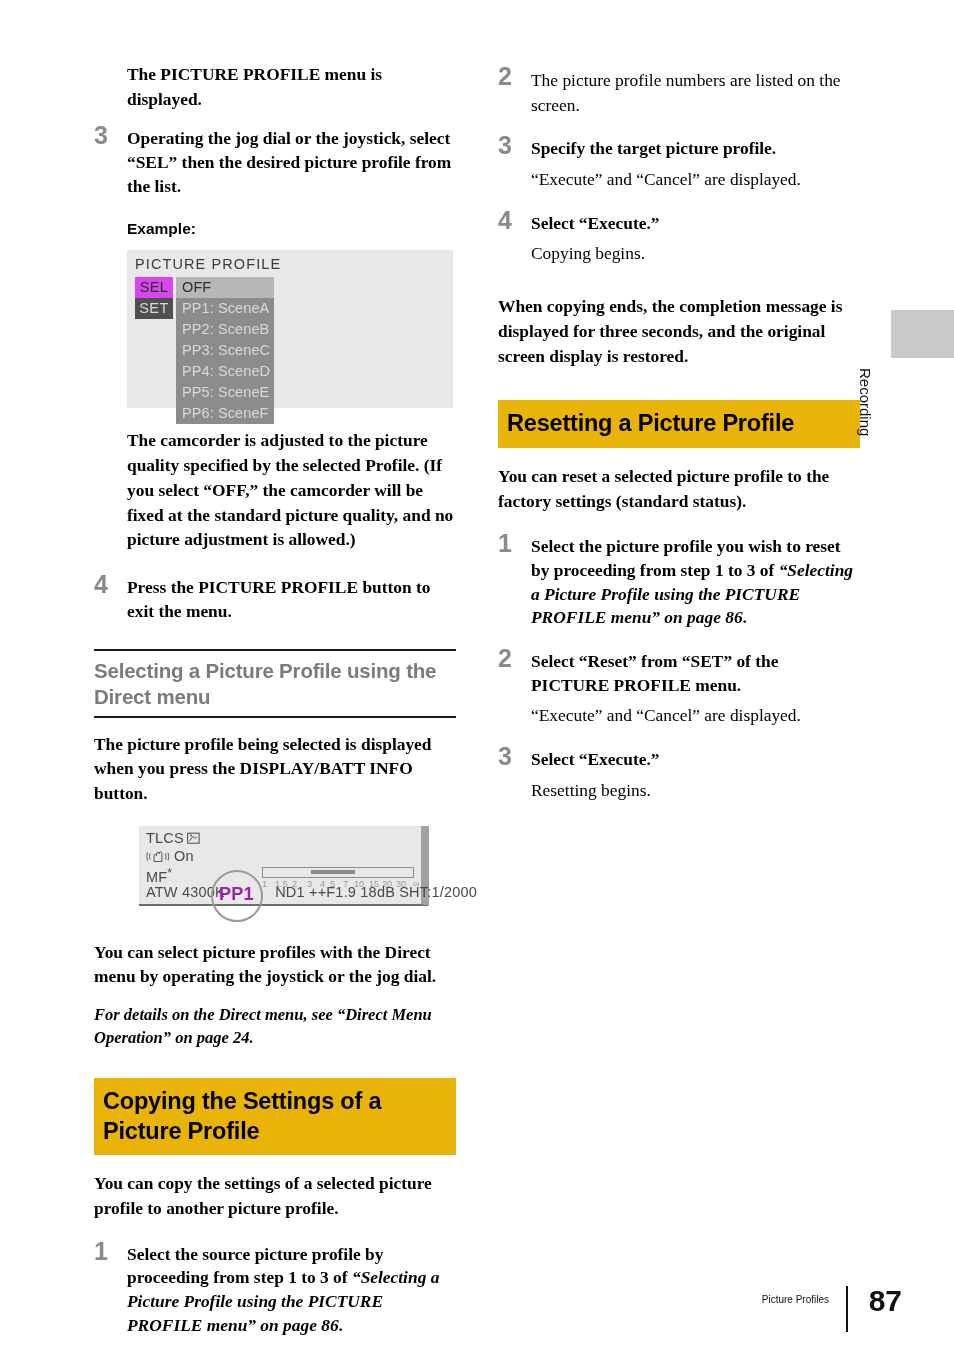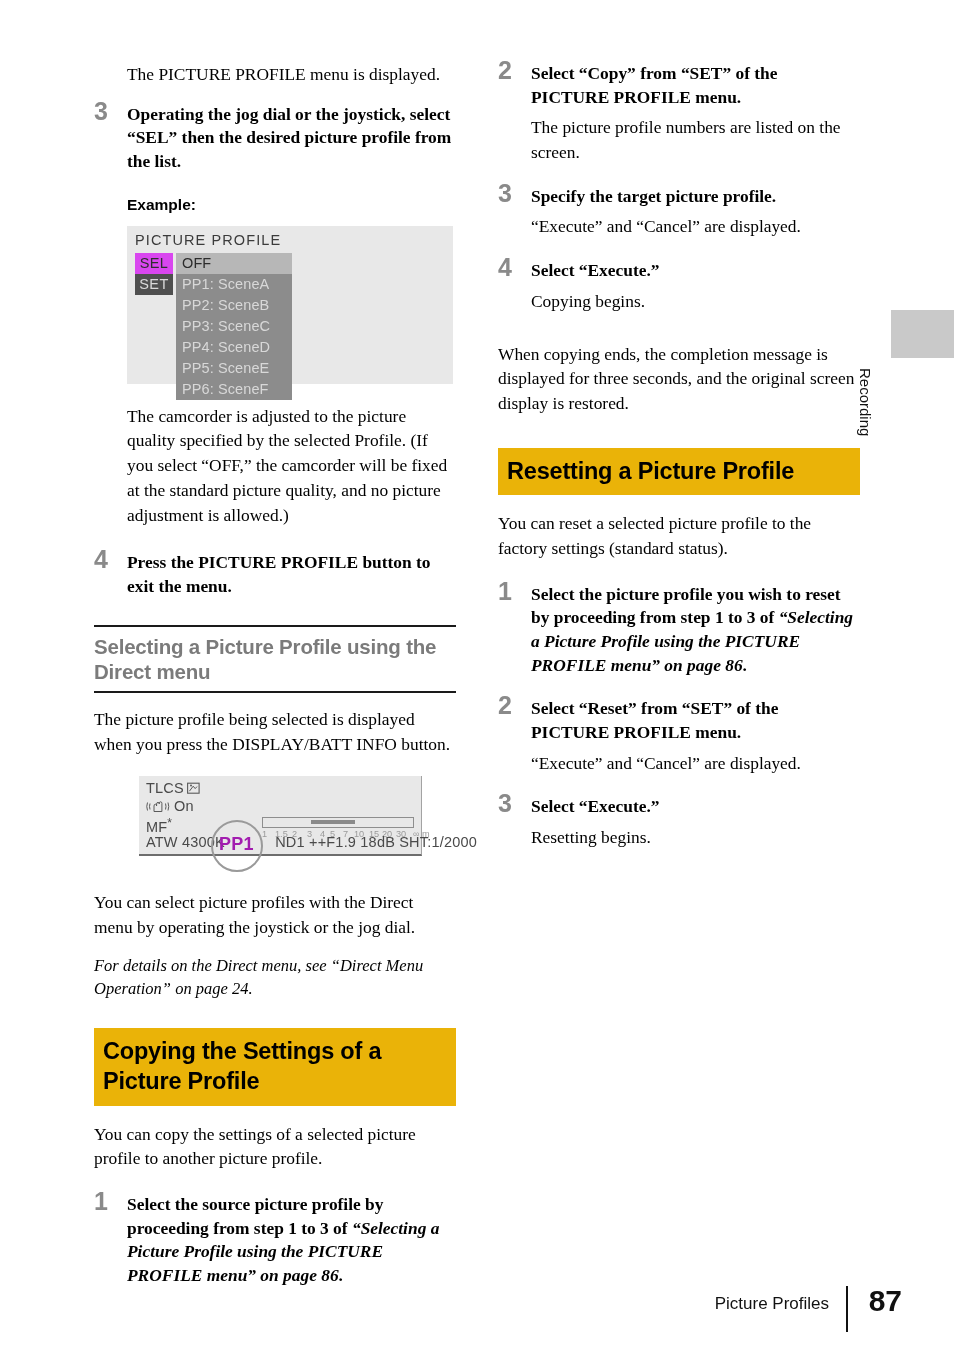--- a/index.html
+++ b/index.html
@@ -28,20 +28,21 @@
   .col-left  { left: 94px; }
   .col-right { left: 498px; }
 
   
   .body-text {
     font-family: "Liberation Serif", serif;
     font-size: 17.4px;
     line-height: 1.42;
     color: #000;
     margin: 0 0 14px 0;
+    font-weight: bold;
   }
   .indent { margin-left: 33px; }
 
   
   .step {
     position: relative;
     margin: 0 0 6px 0;
     min-height: 22px;
   }
   .step-num {
@@ -144,21 +145,21 @@
     color: #2e2e2e;
   }
   .pp-tab-set {
     background: #4f4f4f;
     color: #d9d9d9;
   }
   .pp-list {
     position: absolute;
     left: 49px;
     top: 27px;
-    width: 116px;
+    width: 98px;
     background: #8c8c8c;
   }
   .pp-item {
     font-size: 14.5px;
     line-height: 21px;
     height: 21px;
     padding-left: 6px;
     color: #d8d8d8;
     letter-spacing: 0.1px;
     white-space: nowrap;
@@ -168,21 +169,21 @@
     color: #2c2c2c;
   }
 
   
   .disp-figure {
     position: relative;
     margin: 0 0 18px 45px;
     width: 282px;
     height: 78px;
     background: #e8e8e8;
-    border-right: 1px solid #a3a3a3;
+    border-right: 8px solid #a3a3a3;
     border-bottom: 2px solid #6d6d6d;
     font-family: "Liberation Sans", sans-serif;
     color: #4a4a4a;
     overflow: visible;
   }
   .disp-line {
     position: absolute;
     font-size: 14.5px;
     white-space: nowrap;
     letter-spacing: 0.2px;
@@ -285,21 +286,21 @@
     left: 0;
     top: 1286px;
     width: 954px;
     height: 46px;
   }
   .footer-title {
     position: absolute;
     right: 125px;
     top: 8px;
     font-family: "Liberation Sans", sans-serif;
-    font-size: 17px;
+    font-size: 10px;
     color: #111;
     white-space: nowrap;
   }
   .footer-rule {
     position: absolute;
     right: 106px;
     top: 0px;
     width: 2px;
     height: 46px;
     background: #111;
@@ -424,21 +425,20 @@
       <div class="step-num">1</div>
       <div class="step-body"><span>Select the source picture profile by proceeding from step 1 to 3 of </span><i>“Selecting a Picture Profile using the PICTURE PROFILE menu” on page 86</i><span>.</span></div>
     </div>
 
   </div>
 
   <div class="col col-right">
 
     <div class="step step-gap">
       <div class="step-num">2</div>
-      <div class="step-body">Select “Copy” from “SET” of the PICTURE PROFILE menu.</div>
       <div class="step-sub body-text" style="margin-bottom:0;">The picture profile numbers are listed on the screen.</div>
     </div>
 
     <div class="step step-gap">
       <div class="step-num">3</div>
       <div class="step-body">Specify the target picture profile.</div>
       <div class="step-sub body-text" style="margin-bottom:0;">“Execute” and “Cancel” are displayed.</div>
     </div>
 
     <div class="step">

